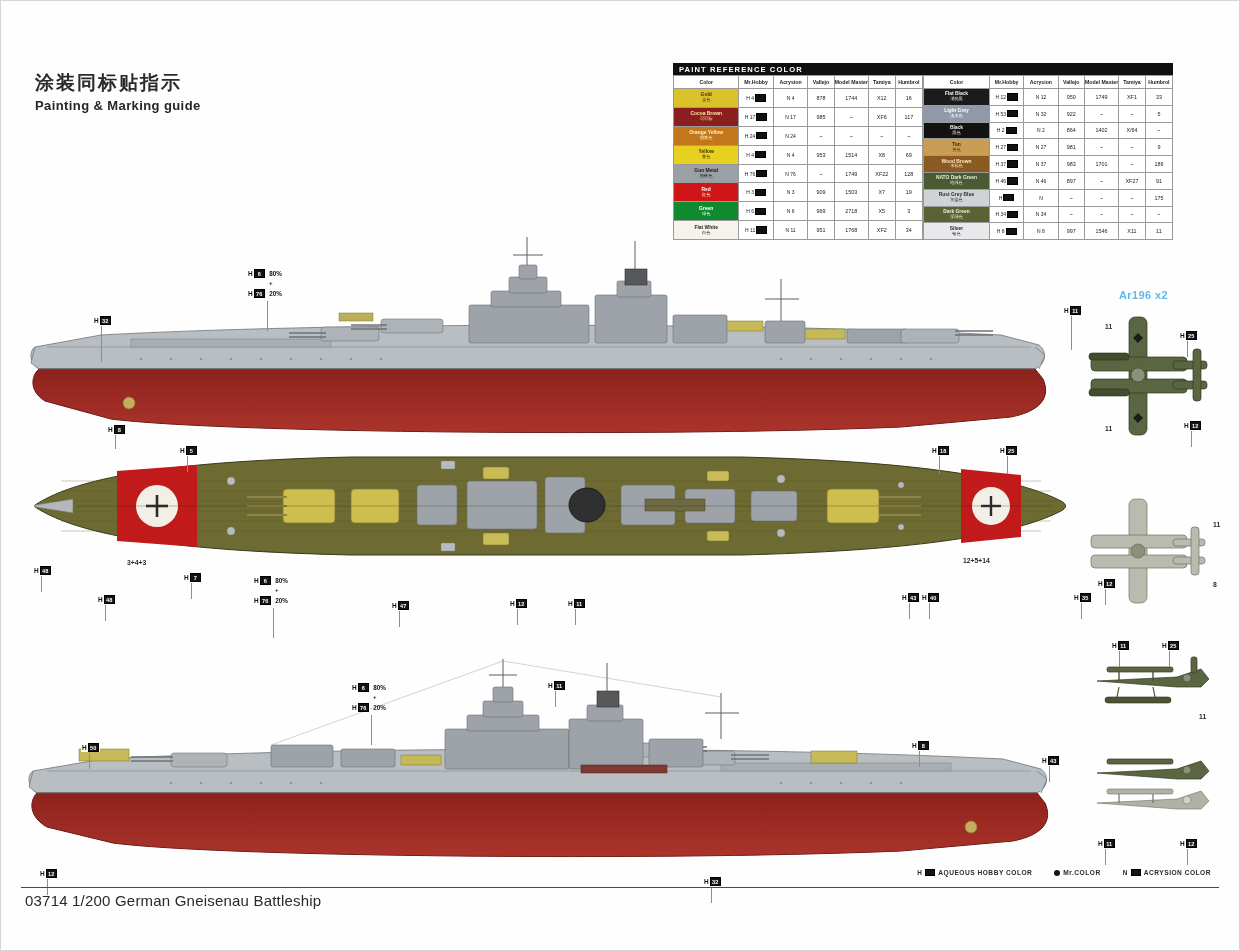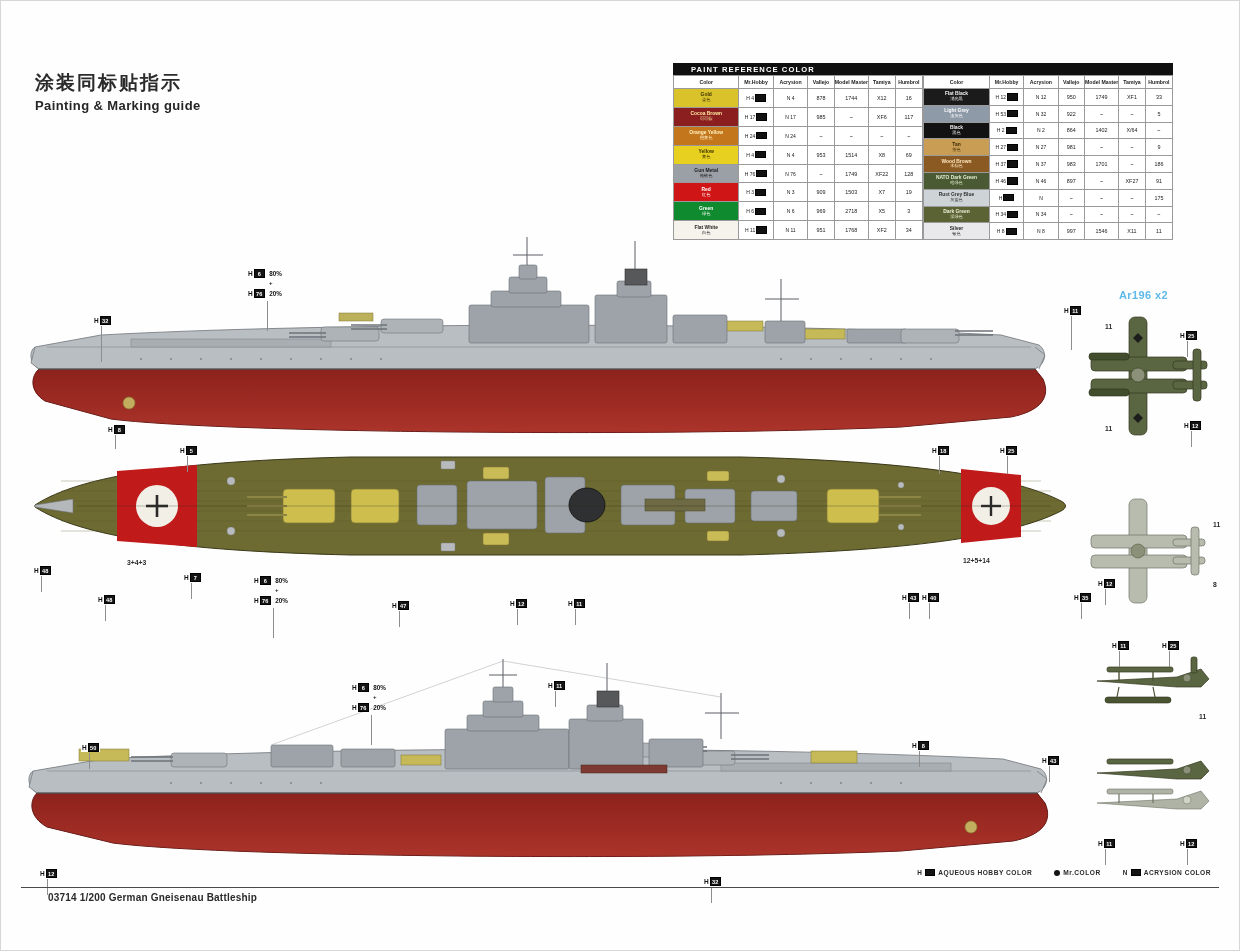--- a/index.html
+++ b/index.html
@@ -29,21 +29,21 @@
     font-size:13px; font-weight:bold; color:#262626;
     letter-spacing:.4px; margin-top:3px;
   }
   
   #paint-table {
     position:absolute; left:672px; top:62px; width:500px;
   }
   #paint-table-header {
     background:#101010; color:#ffffff;
     font-size:7.6px; font-weight:bold; letter-spacing:1.1px;
-    padding:2px 18px; height:12px; line-height:9px;
+    padding:2px 6px; height:12px; line-height:9px;
   }
   .ptbl { display:flex; }
   table.pt {
     border-collapse:collapse; table-layout:fixed;
     font-size:5.4px; color:#1a1a1a; background:#fff;
   }
   table.pt th, table.pt td {
     border:0.5px solid #9a9a9a;
     text-align:center; vertical-align:middle;
     height:16.8px; padding:0; overflow:hidden; white-space:nowrap;
@@ -93,21 +93,21 @@
     position:absolute; font-size:11px; font-weight:bold;
     color:#5fb9e8; letter-spacing:.4px;
   }
   
   #footer-rule {
     position:absolute; left:20px; right:20px; top:886px;
     border-top:1.2px solid #4a4a4a;
   }
   #footer-caption {
     position:absolute; left:24px; top:891px;
-    font-size:10px; font-weight:bold; color:#2a2a2a; letter-spacing:.2px;margin-left:23px;
+    font-size:15px; font-weight:normal; color:#2a2a2a; letter-spacing:.2px;
   }
   #legend {
     position:absolute; right:28px; top:868px;
     display:flex; align-items:center; gap:22px;
     font-size:6.6px; font-weight:bold; color:#2a2a2a; letter-spacing:.5px;
   }
   .legend-item { display:flex; align-items:center; gap:3px; }
   .legend-chip {
     display:inline-block; width:10px; height:7px;
     background:#141414; border:0.5px solid #000;

